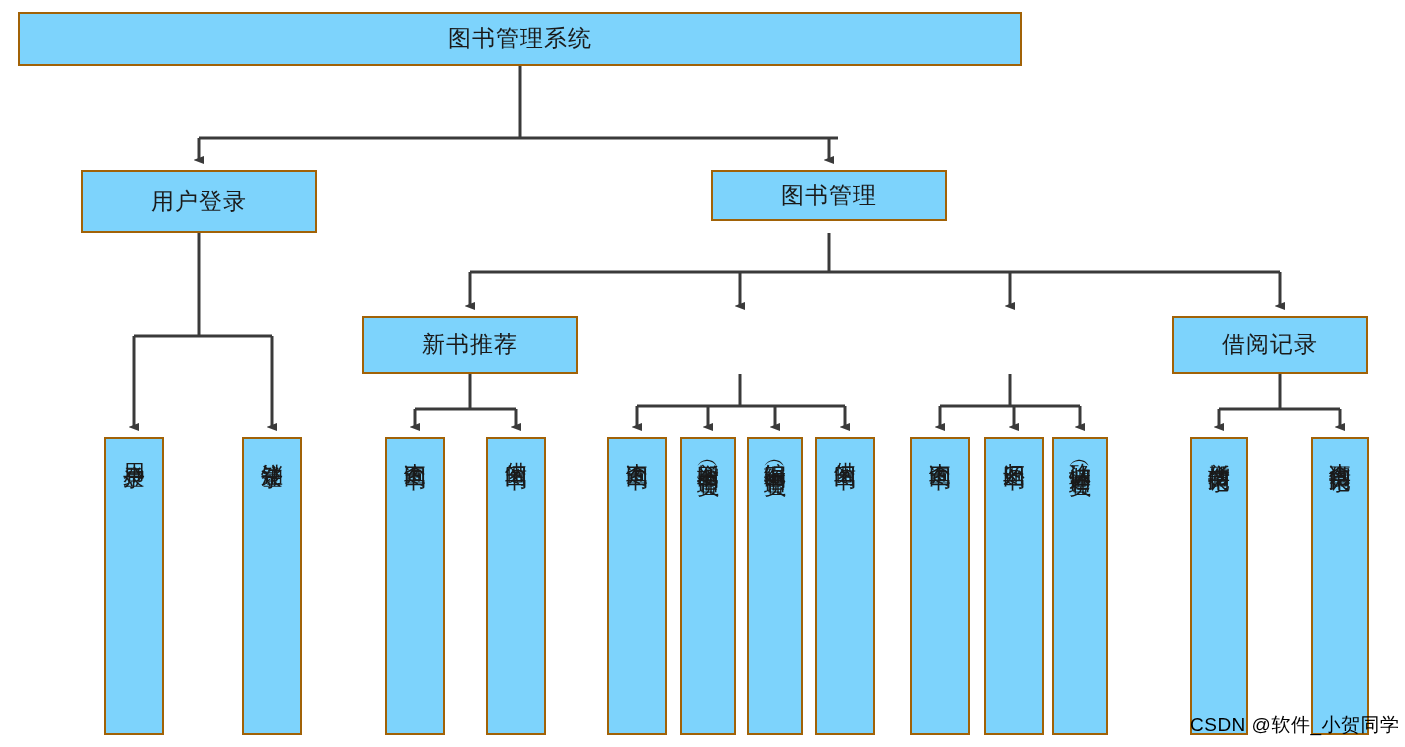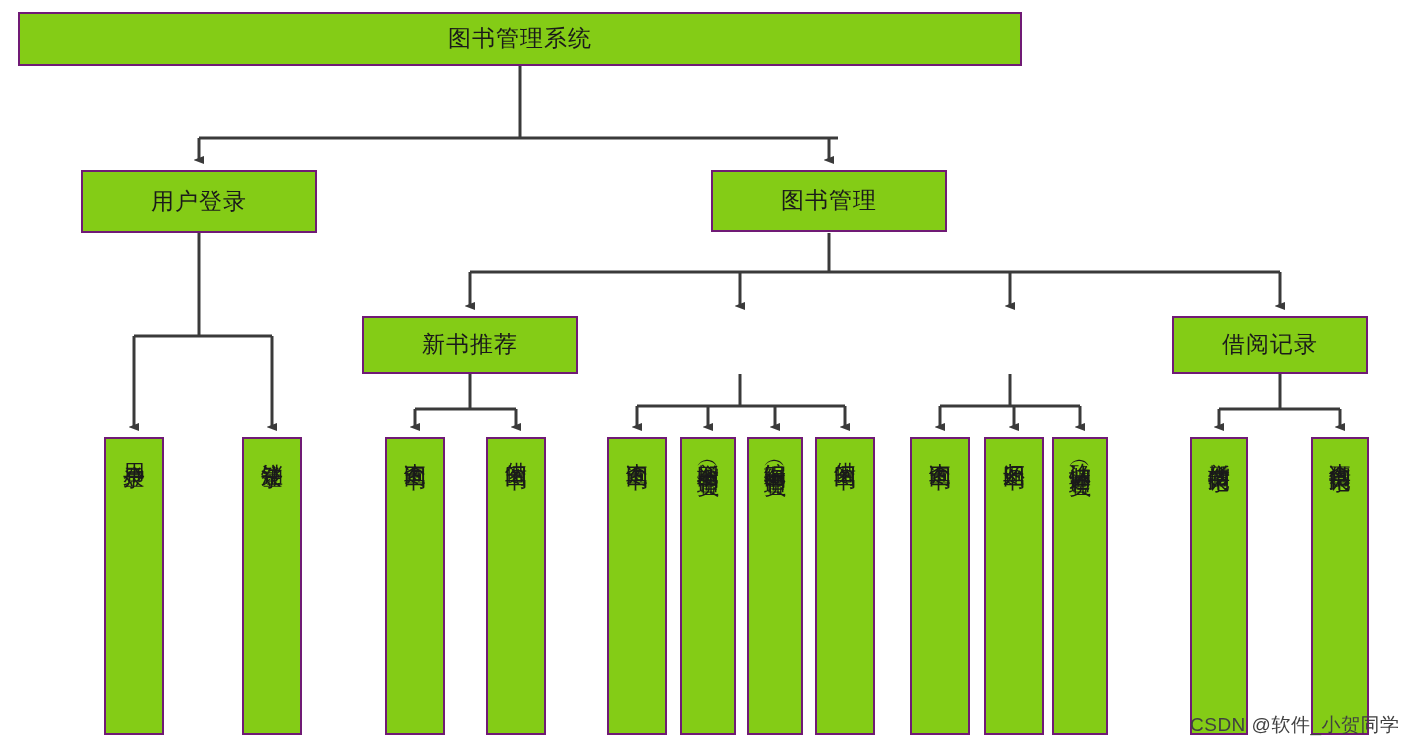--- a/index.html
+++ b/index.html
@@ -20,22 +20,22 @@
   #edges {
     position: absolute;
     left: 0;
     top: 0;
     width: 1405px;
     height: 747px;
   }
   .node {
     position: absolute;
     box-sizing: border-box;
-    border: 2px solid #701a75;
-    background: #84cc16;
+    border: 2px solid #a16207;
+    background: #7dd3fc;
     color: #1a1a1a;
     display: flex;
     align-items: center;
     justify-content: center;
     text-align: center;
   }
   .node.horiz {
     font-size: 23px;
     letter-spacing: 1px;
     line-height: 1.2;
@@ -55,21 +55,21 @@
   .node.vert .vlabel {
     writing-mode: vertical-rl;
     text-orientation: upright;
     white-space: nowrap;
   }
   .watermark {
     position: absolute;
     left: 1190px;
     top: 712px;
     font-size: 19px;
-    color: #404040;
+    color: #000000;
     white-space: nowrap;
     letter-spacing: 0.5px;
   }
 </style>
 </head>
 <body>
 
 <div id="canvas">
 
   <svg id="edges" viewBox="0 0 1405 747" xmlns="http://www.w3.org/2000/svg">
@@ -122,21 +122,21 @@
     </g>
   </svg>
 
   <div class="node horiz root" style="left:18px; top:12px; width:1004px; height:54px;">
     <span>图书管理系统</span>
   </div>
 
   <div class="node horiz" style="left:81px; top:170px; width:236px; height:63px;">
     <span>用户登录</span>
   </div>
-  <div class="node horiz" style="left:711px; top:170px; width:236px; height:62px;">
+  <div class="node horiz" style="left:711px; top:170px; width:236px; height:51px;">
     <span>图书管理</span>
   </div>
 
   <div class="node horiz" style="left:362px; top:316px; width:216px; height:58px;">
     <span>新书推荐</span>
   </div>
   <div class="node horiz" style="left:1172px; top:316px; width:196px; height:58px;">
     <span>借阅记录</span>
   </div>
 

